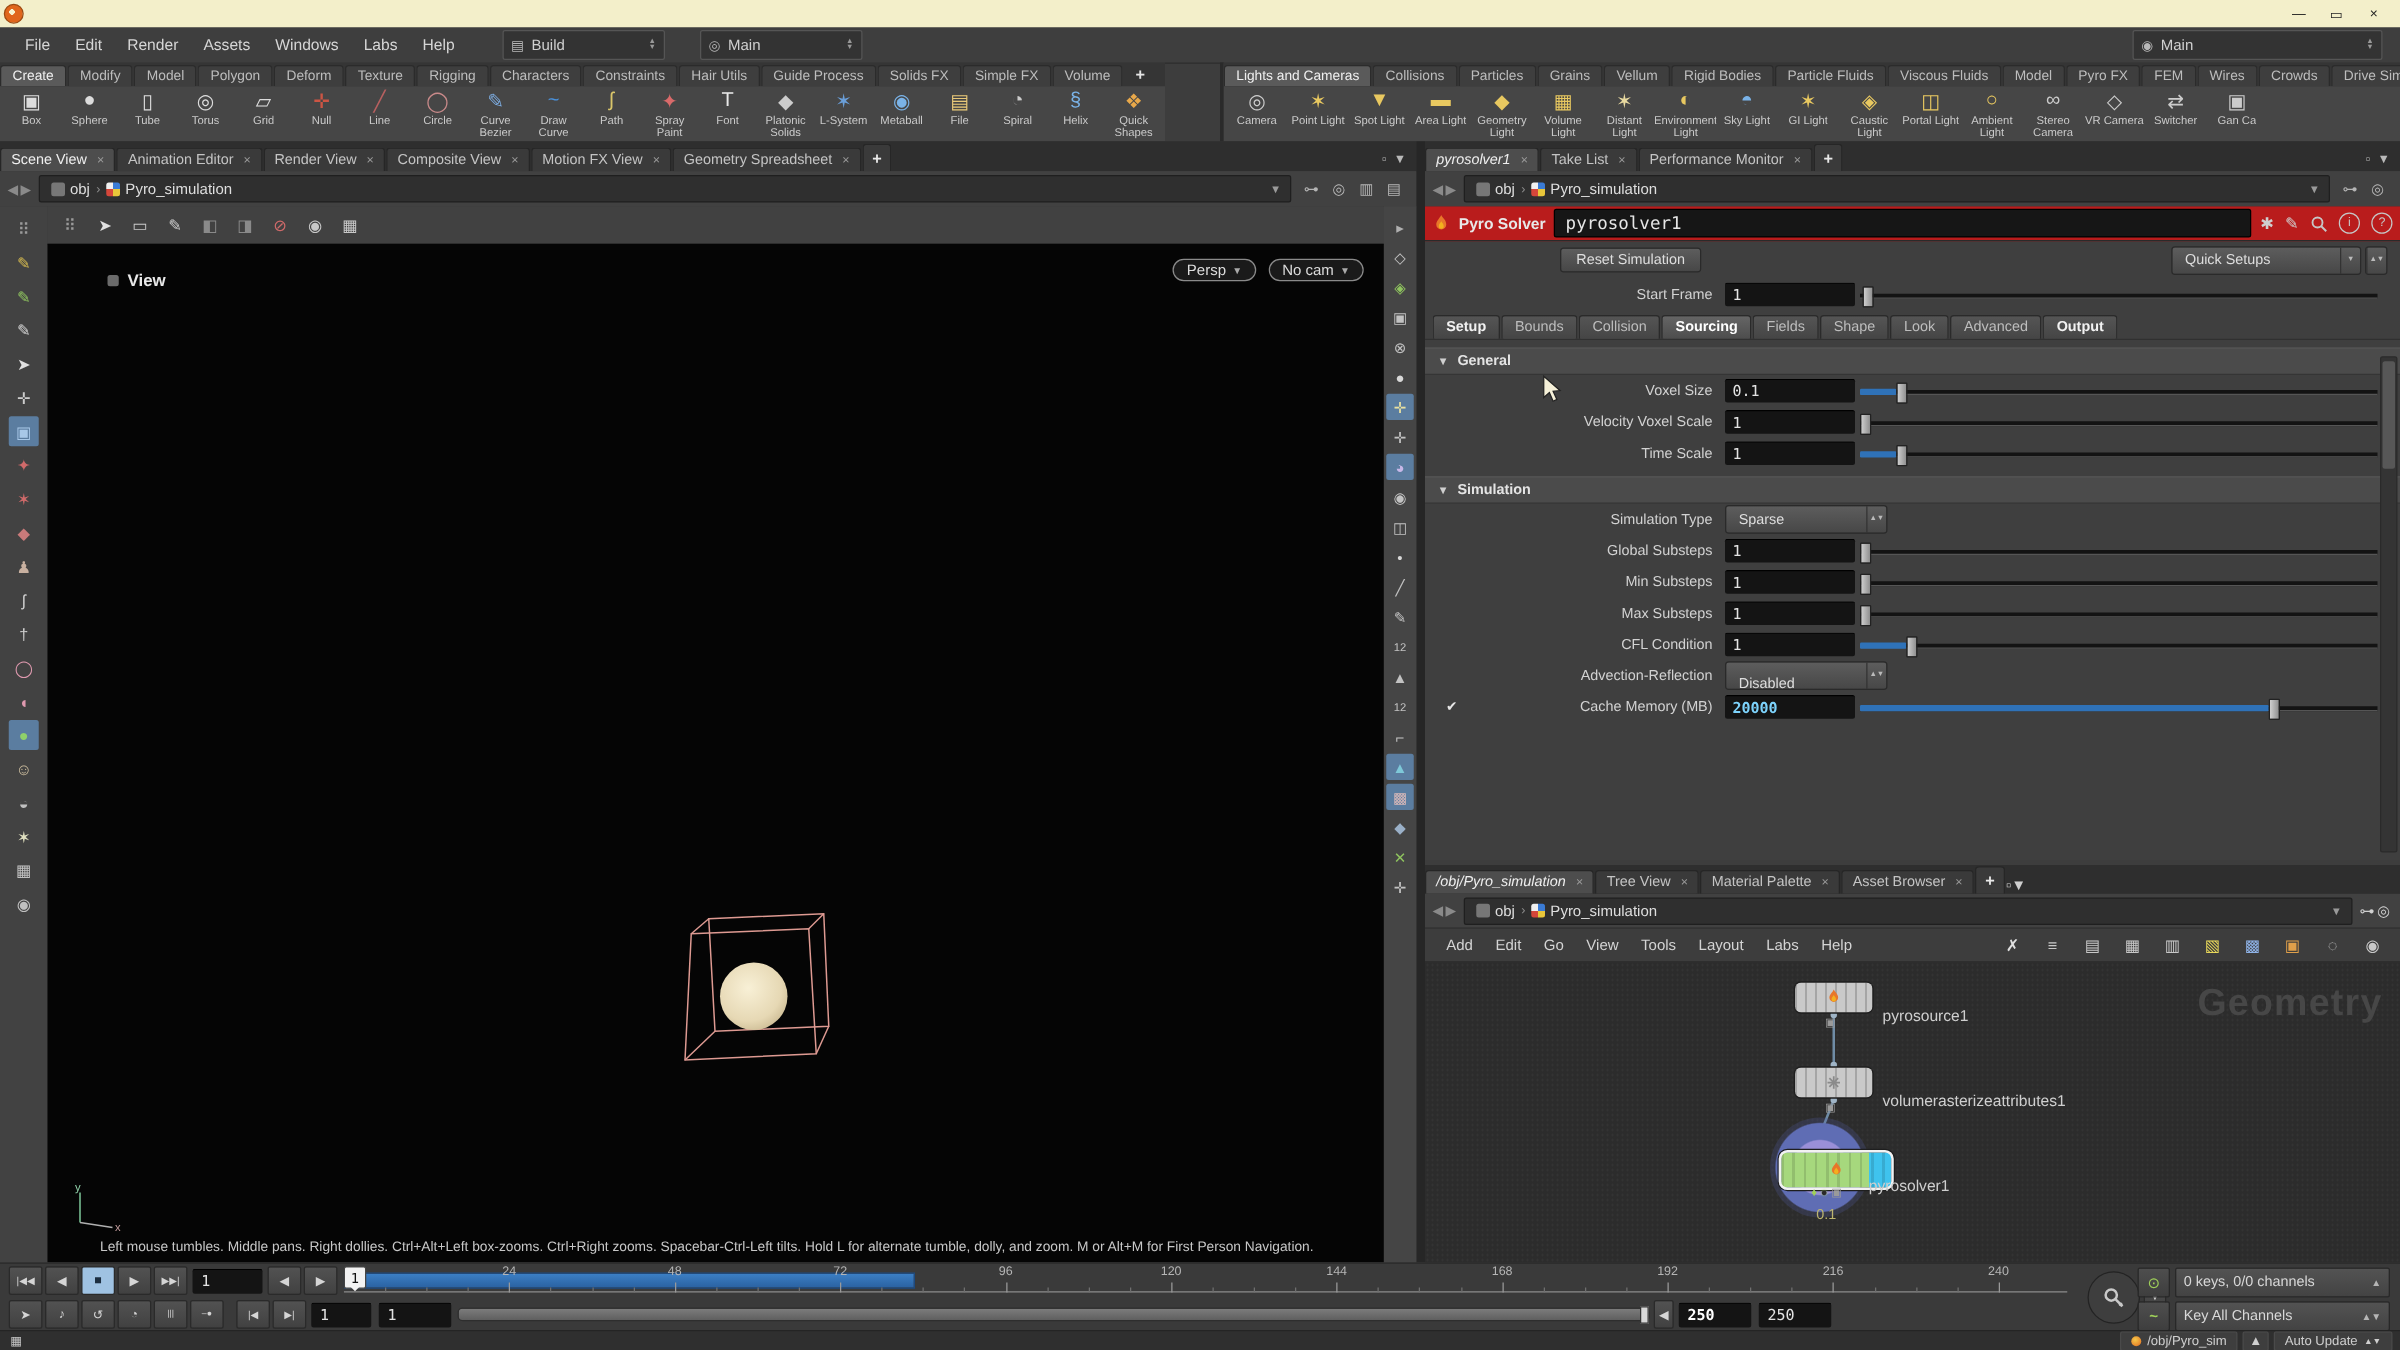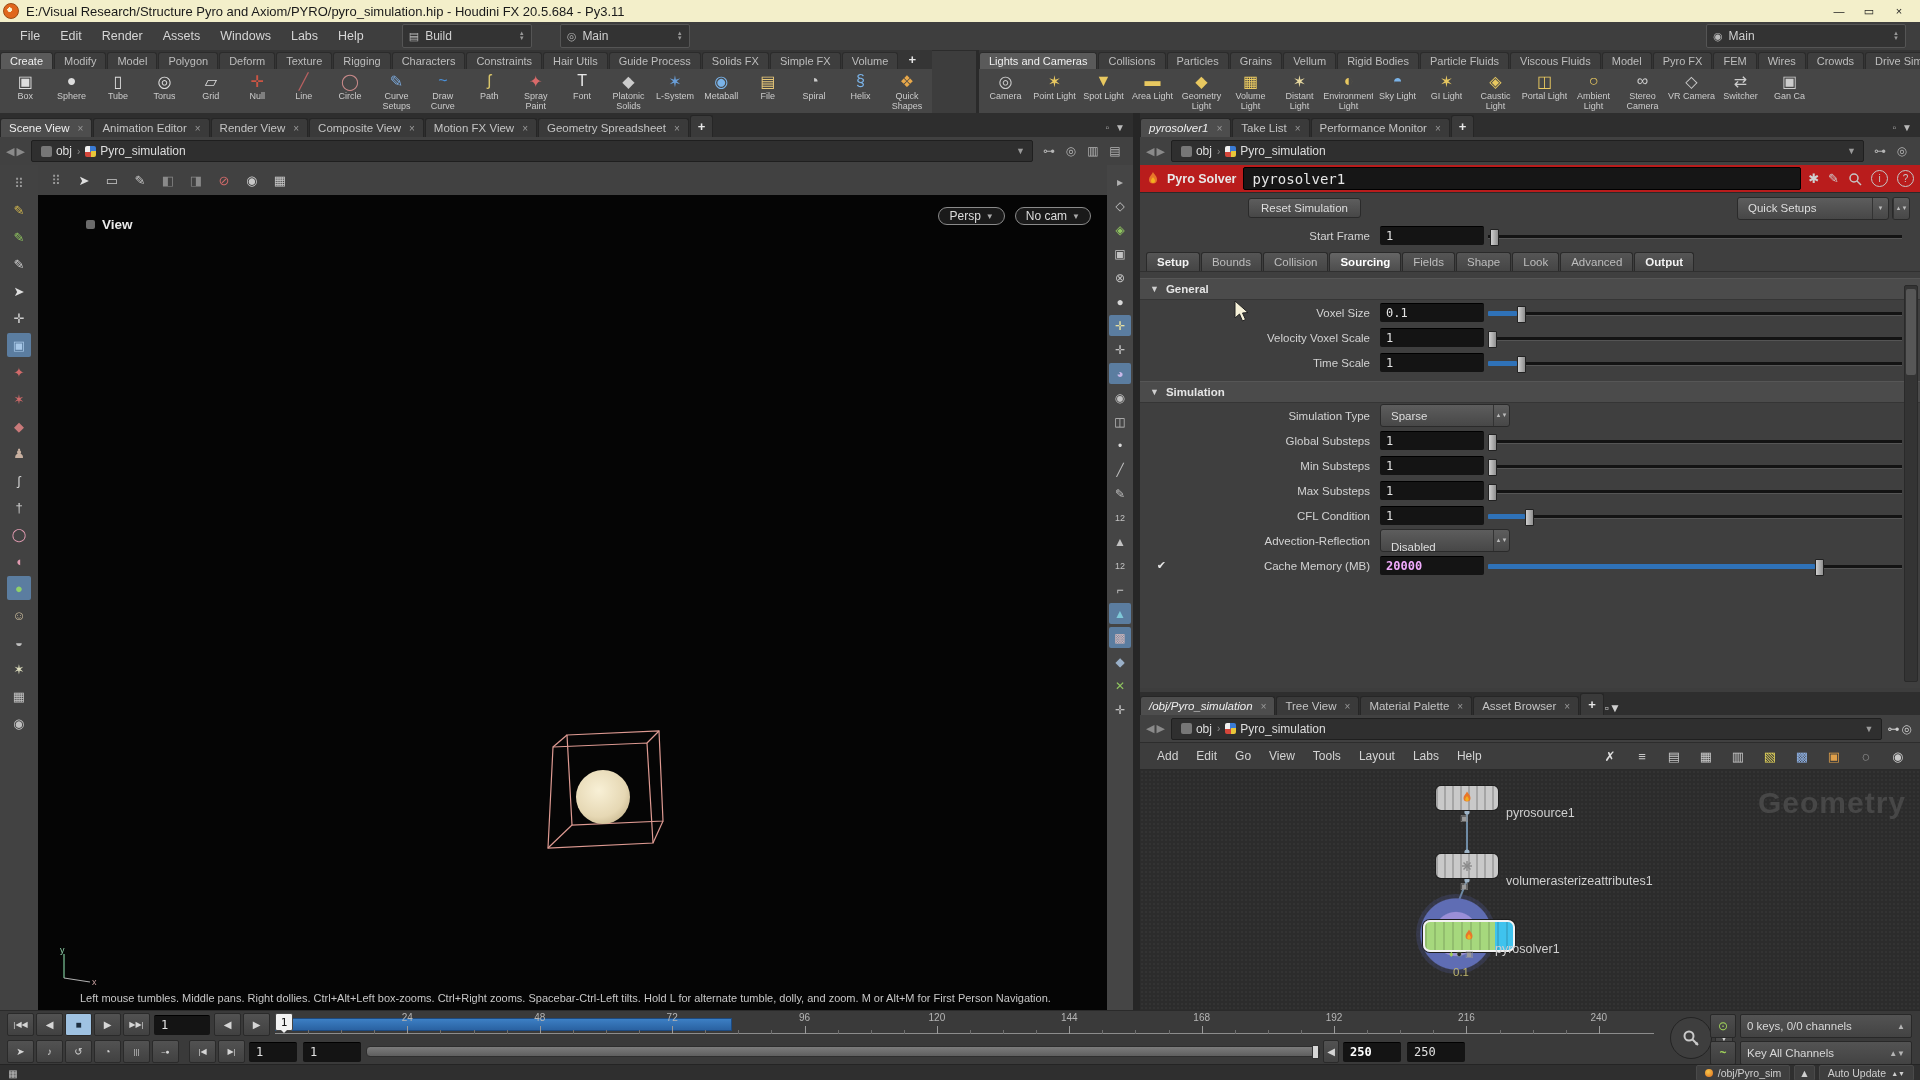--- a/index.html
+++ b/index.html
@@ -106,21 +106,21 @@
   .dd{display:flex;align-items:center;background:linear-gradient(#5d5d5d,#474747);border:1px solid #2a2a2a;border-radius:3px;
       color:#dedede;font-size:11.5px;height:21px;}
   .dd .lbl{padding:0 10px;}
   .dd .spin{border-left:1px solid #333;height:100%;width:15px;display:flex;flex-direction:column;align-items:center;justify-content:center;
             font-size:6px;line-height:5px;color:#bbb;}
   .prow{display:flex;align-items:center;height:25px;padding-right:18px;}
   .prow .chk{width:26px;display:flex;justify-content:flex-end;padding-right:4px;color:#e8e8e8;font-size:11px;}
   .prow .plabel{width:200px;text-align:right;color:#d2d2d2;font-size:11.5px;padding-right:10px;white-space:nowrap;flex:0 0 auto;}
   .pfield{width:92px;height:18px;background:#141414;border-top:1px solid #000;border-radius:2px;color:#e4e4e4;
           display:flex;align-items:center;padding:0 6px;font-size:12px;flex:0 0 auto;}
-  .pfield.bold{font-weight:bold;color:#f0abfc;}
+  .pfield.bold{font-weight:bold;color:#7dd3fc;}
   .slider{flex:1;height:18px;position:relative;margin-left:4px;}
   .slider .track{position:absolute;left:0;right:0;top:8px;height:3px;background:#131313;border-bottom:1px solid #555;}
   .slider .fill{position:absolute;top:7px;height:5px;background:#2f72b8;border-radius:1px;}
   .slider .handle{position:absolute;top:2px;width:7px;height:15px;background:linear-gradient(90deg,#cfcfcf,#8f8f8f);
                   border:1px solid #222;border-radius:1px;}
   .ptabs{display:flex;padding:4px 0 0 6px;gap:1px;border-bottom:1px solid #303030;background:#3f3f3f;}
   .tabbtn{background:linear-gradient(#555,#454545);border:1px solid #2a2a2a;border-bottom:none;border-radius:3px 3px 0 0;
           color:#bdbdbd;font-size:11.5px;padding:3px 10px;}
   .tabbtn.bold{color:#f2f2f2;font-weight:bold;}
   .tabbtn.active{background:linear-gradient(#656565,#4d4d4d);color:#ffffff;font-weight:bold;}
@@ -194,21 +194,20 @@
   .cursor-svg{position:absolute;left:1233px;top:300px;pointer-events:none;}
   svg{display:block;}
 </style>
 </head>
 <body>
 
 <div id="app">
 
   <div class="titlebar">
     <span class="houdini-logo"></span>
-    <span>E:/Visual Research/Structure Pyro and Axiom/PYRO/pyro_simulation.hip - Houdini FX 20.5.684 - Py3.11</span>
     <span class="win-controls" id="win-controls">
         <span class="win-btn">—</span>
         <span class="win-btn">▭</span>
         <span class="win-btn">×</span>
       </span>
   </div>
 
   <div class="menubar">
     <ul class="menus" id="mb-menus">
         <li>File</li>
@@ -291,21 +290,21 @@
         <div class="shelf-tool">
           <span class="tico" style="color: rgb(184, 96, 96);">╱</span>
           <span class="tlabel">Line</span>
         </div>
         <div class="shelf-tool">
           <span class="tico" style="color: rgb(201, 138, 138);">◯</span>
           <span class="tlabel">Circle</span>
         </div>
         <div class="shelf-tool">
           <span class="tico" style="color: rgb(122, 167, 217);">✎</span>
-          <span class="tlabel">Curve Setups</span>
+          <span class="tlabel">Curve Bezier</span>
         </div>
         <div class="shelf-tool">
           <span class="tico" style="color: rgb(74, 144, 217);">~</span>
           <span class="tlabel">Draw Curve</span>
         </div>
         <div class="shelf-tool">
           <span class="tico" style="color: rgb(217, 197, 106);">ʃ</span>
           <span class="tlabel">Path</span>
         </div>
         <div class="shelf-tool">

